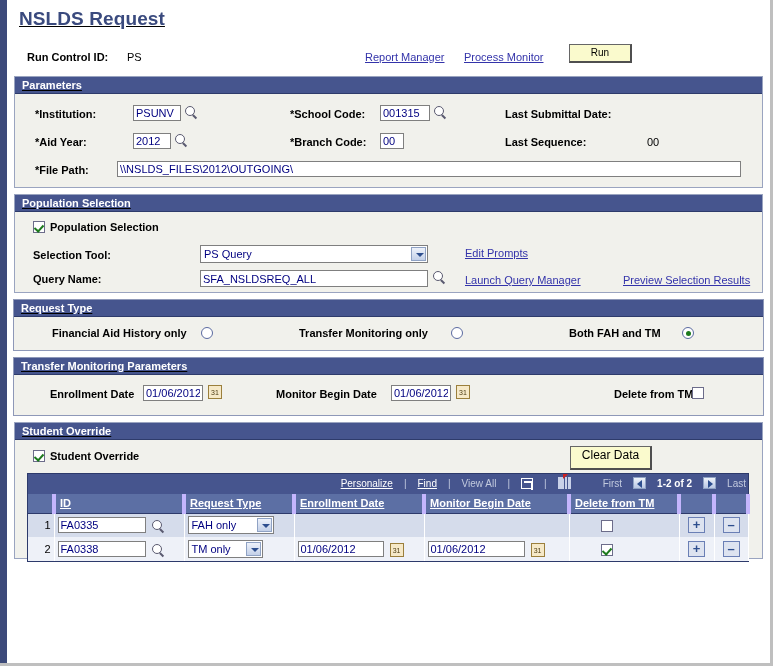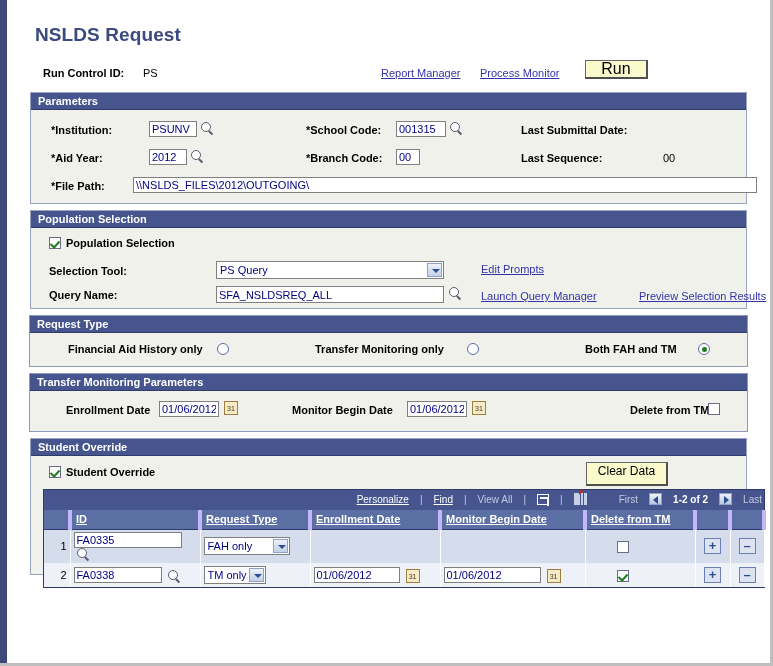--- a/index.html
+++ b/index.html
@@ -23,21 +23,22 @@
     border-bottom: 3px solid #bfbfbf;
     border-left: 0;
     overflow: hidden;
   }
   #leftstripe {
     position: absolute; left: 0; top: 0; bottom: 0; width: 7px;
     background: #3c4a7a;
   }
   #content {
     position: absolute; left: 7px; top: 0; right: 0; bottom: 0;
-    padding: 16px;
+    padding: 0;
+    text-decoration: underline;
   }
 
   
   .page-title {
     font-size: 19px;
     font-weight: bold;
     color: #3a4a7e;
     padding: 8px 0 0 12px;
     letter-spacing: .1px;
   }
@@ -66,21 +67,21 @@
   .runrow .lnk1 { position: absolute; left: 358px; top: 21px; }
   .runrow .lnk2 { position: absolute; left: 457px; top: 21px; }
   .btn-run {
     position: absolute; left: 562px; top: 14px;
     width: 63px; height: 19px;
     background: #fafacd;
     border: 1px solid #666666;
     border-right: 2px solid #4f4f4f;
     border-bottom: 2px solid #4f4f4f;
     font-family: "Liberation Sans", sans-serif;
-    font-size: 16px;
+    font-size: 10px;
     color: #000;
     text-align: center;
     line-height: 16px;
     cursor: pointer;
   }
 
   
   .group {
     margin: 0 7px 6px 7px;
     border: 1px solid #9aa4c0;
@@ -520,21 +521,21 @@
                 <th><span class="hl">Monitor Begin Date</span></th>
                 <th><span class="hl">Delete from TM</span></th>
                 <th></th>
                 <th></th>
               </tr>
             </thead>
             <tbody>
               <tr class="r1">
                 <td class="rownum">1</td>
                 <td>
-                  <input class="txt" style="width: 108px;" value="FA0335">
+                  <input class="txt" style="width: 88px;" value="FA0335">
                   <span class="mag" style="margin-left:3px;"></span>
                 </td>
                 <td>
                   <div class="sel" style="width:86px;">
                     <span>FAH only</span>
                     <span class="arrow"></span>
                   </div>
                 </td>
                 <td>
                   <span></span>
@@ -552,21 +553,21 @@
                   <span class="pmbtn">–</span>
                 </td>
               </tr>
               <tr class="r2">
                 <td class="rownum">2</td>
                 <td>
                   <input class="txt" style="width: 88px;" value="FA0338">
                   <span class="mag" style="margin-left:3px;"></span>
                 </td>
                 <td>
-                  <div class="sel" style="width:62px;">
+                  <div class="sel" style="width:75px;">
                     <span>TM only</span>
                     <span class="arrow"></span>
                   </div>
                 </td>
                 <td>
                   <input class="txt" style="width: 86px;" value="01/06/2012">
                   <span class="calicon" style="margin-left:3px;">31</span>
                 </td>
                 <td>
                   <input class="txt" style="width: 97px;" value="01/06/2012">

